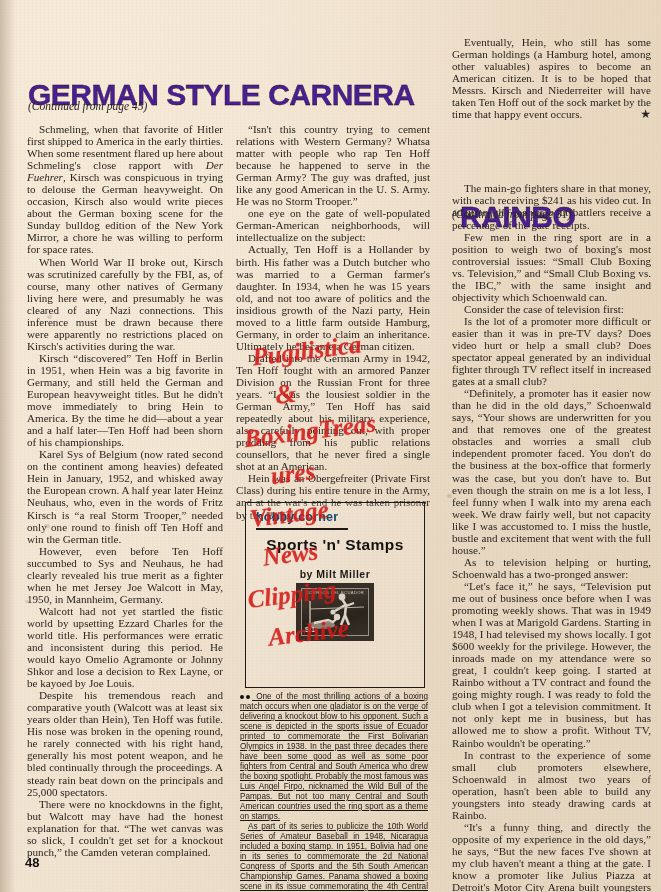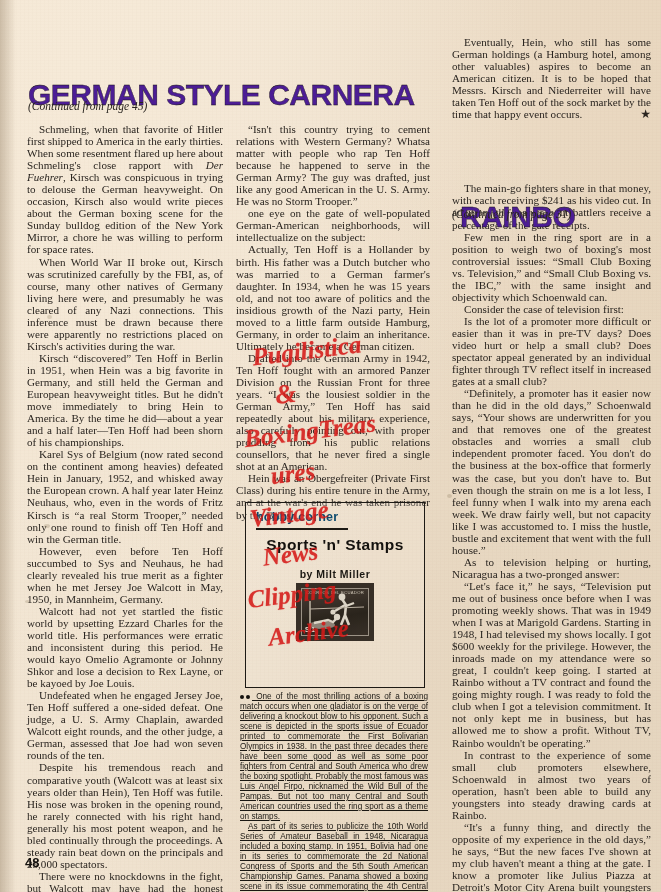--- a/index.html
+++ b/index.html
@@ -198,21 +198,20 @@
   <div class="headline" id="hl-german">GERMAN STYLE CARNERA</div>
   <div class="contd" id="cont-1">(Continued from page 45)</div>
 
   <div class="col" id="col1">
       <p>Schmeling, when that favorite of Hitler first shipped to America in the early thirties. When some resentment flared up here about Schmeling's close rapport with <i>Der Fuehrer</i>, Kirsch was conspicuous in trying to delouse the German heavyweight. On occasion, Kirsch also would write pieces about the German boxing scene for the Sunday bulldog edition of the New York Mirror, a chore he was willing to perform for space rates.</p>
       <p>When World War II broke out, Kirsch was scrutinized carefully by the FBI, as, of course, many other natives of Germany living here were, and presumably he was cleared of any Nazi connections. This inference must be drawn because there were apparently no restrictions placed on Kirsch's activities during the war.</p>
       <p>Kirsch “discovered” Ten Hoff in Berlin in 1951, when Hein was a big favorite in Germany, and still held the German and European heavyweight titles. But he didn't move immediately to bring Hein to America. By the time he did—about a year and a half later—Ten Hoff had been shorn of his championships.</p>
       <p>Karel Sys of Belgium (now rated second on the continent among heavies) defeated Hein in January, 1952, and whisked away the European crown. A half year later Heinz Neuhaus, who, even in the words of Fritz Kirsch is “a real Storm Trooper,” needed only one round to finish off Ten Hoff and win the German title.</p>
       <p>However, even before Ten Hoff succumbed to Sys and Neuhaus, he had clearly revealed his true merit as a fighter when he met Jersey Joe Walcott in May, 1950, in Mannheim, Germany.</p>
       <p>Walcott had not yet startled the fistic world by upsetting Ezzard Charles for the world title. His performances were erratic and inconsistent during this period. He would kayo Omelio Agramonte or Johnny Shkor and lose a decision to Rex Layne, or be kayoed by Joe Louis.</p>
-      <p>Undefeated when he engaged Jersey Joe, Ten Hoff suffered a one-sided defeat. One judge, a U. S. Army Chaplain, awarded Walcott eight rounds, and the other judge, a German, assessed that Joe had won seven rounds of the ten.</p>
       <p>Despite his tremendous reach and comparative youth (Walcott was at least six years older than Hein), Ten Hoff was futile. His nose was broken in the opening round, he rarely connected with his right hand, generally his most potent weapon, and he bled continually through the proceedings. A steady rain beat down on the principals and 25,000 spectators.</p>
       <p>There were no knockdowns in the fight, but Walcott may have had the honest explanation for that. “The wet canvas was so slick, I couldn't get set for a knockout punch,” the Camden veteran complained.</p>
     </div>
 
   <div class="col" id="col2">
       <p>“Isn't this country trying to cement relations with Western Germany? Whatsa matter with people who rap Ten Hoff because he happened to serve in the German Army? The guy was drafted, just like any good American in the U. S. Army. He was no Storm Trooper.”</p>
       <p>one eye on the gate of well-populated German-American neighborhoods, will intellectualize on the subject:</p>
       <p>Actually, Ten Hoff is a Hollander by birth. His father was a Dutch butcher who was married to a German farmer's daughter. In 1934, when he was 15 years old, and not too aware of politics and the insidious growth of the Nazi party, Hein moved to a little farm outside Hamburg, Germany, in order to claim an inheritance. Ultimately he became a German citizen.</p>
       <p>Drafted into the German Army in 1942, Ten Hoff fought with an armored Panzer Division on the Russian Front for three years. “I was the lousiest soldier in the German Army,” Ten Hoff has said repeatedly about his military experience, also carefully pointing out, with proper prodding from his public relations counsellors, that he never fired a single shot at an American.</p>
       <p>Hein was an Obergefreiter (Private First Class) during his entire tenure in the Army, and at the war's end he was taken prisoner by the British.</p>
@@ -225,21 +224,21 @@
     <div style="text-align:right;margin-top:-12px;">
       <span class="star">★</span>
     </div>
     <div style="height:62px"></div>
     <div>
         <p>The main-go fighters share in that money, with each receiving $241 as his video cut. In addition, the feature bout battlers receive a percentage of the gate receipts.</p>
         <p>Few men in the ring sport are in a position to weigh two of boxing's most controversial issues: “Small Club Boxing vs. Television,” and “Small Club Boxing vs. the IBC,” with the same insight and objectivity which Schoenwald can.</p>
         <p>Consider the case of television first:</p>
         <p>Is the lot of a promoter more difficult or easier than it was in pre-TV days? Does video hurt or help a small club? Does spectator appeal generated by an individual fighter through TV reflect itself in increased gates at a small club?</p>
         <p>“Definitely, a promoter has it easier now than he did in the old days,” Schoenwald says, “Your shows are underwritten for you and that removes one of the greatest obstacles and worries a small club independent promoter faced. You don't do the business at the box-office that formerly was the case, but you don't have to. But even though the strain on me is a lot less, I feel funny when I walk into my arena each week. We draw fairly well, but not capacity like I was accustomed to. I miss the hustle, bustle and excitement that went with the full house.”</p>
-        <p>As to television helping or hurting, Nicaragua has a two-pronged answer:</p>
+        <p>As to television helping or hurting, Schoenwald has a two-pronged answer:</p>
         <p>“Let's face it,” he says, “Television put me out of business once before when I was promoting weekly shows. That was in 1949 when I was at Marigold Gardens. Starting in 1948, I had televised my shows locally. I got $600 weekly for the privilege. However, the inroads made on my attendance were so great, I couldn't keep going. I started at Rainbo without a TV contract and found the going mighty rough. I was ready to fold the club when I got a television commitment. It not only kept me in business, but has allowed me to show a profit. Without TV, Rainbo wouldn't be operating.”</p>
         <p>In contrast to the experience of some small club promoters elsewhere, Schoenwald in almost two years of operation, hasn't been able to build any youngsters into steady drawing cards at Rainbo.</p>
         <p>“It's a funny thing, and directly the opposite of my experience in the old days,” he says, “But the new faces I've shown at my club haven't meant a thing at the gate. I know a promoter like Julius Piazza at Detroit's Motor City Arena built youngsters like Pat Lowry and Tommy Leedle into great gate attractions,</p>
       </div>
 
   </div>
 
   <div class="headline" id="hl-rainbo">RAINBO</div>
   <div class="contd" id="cont-2">(Continued from page 31)</div>
 

